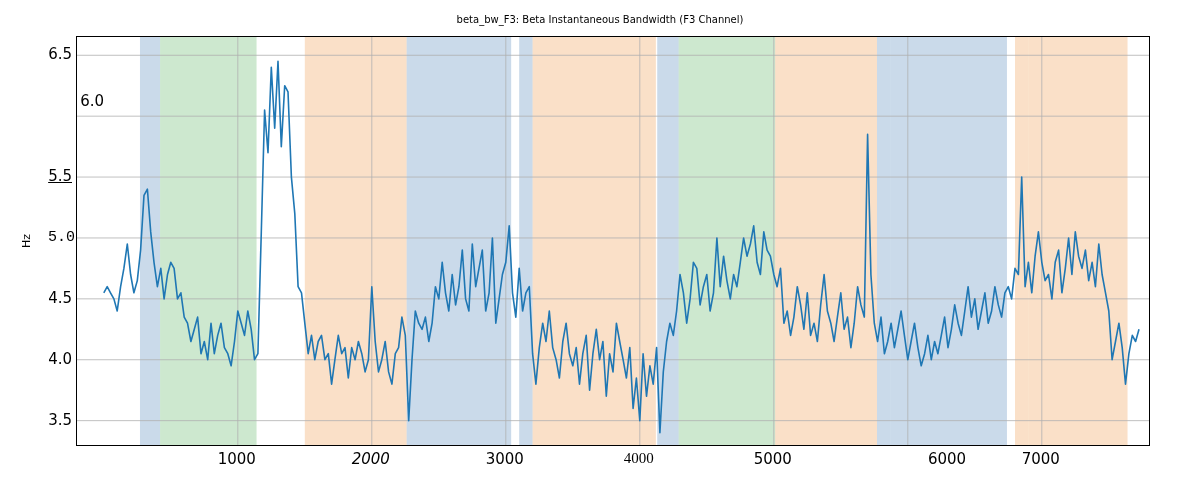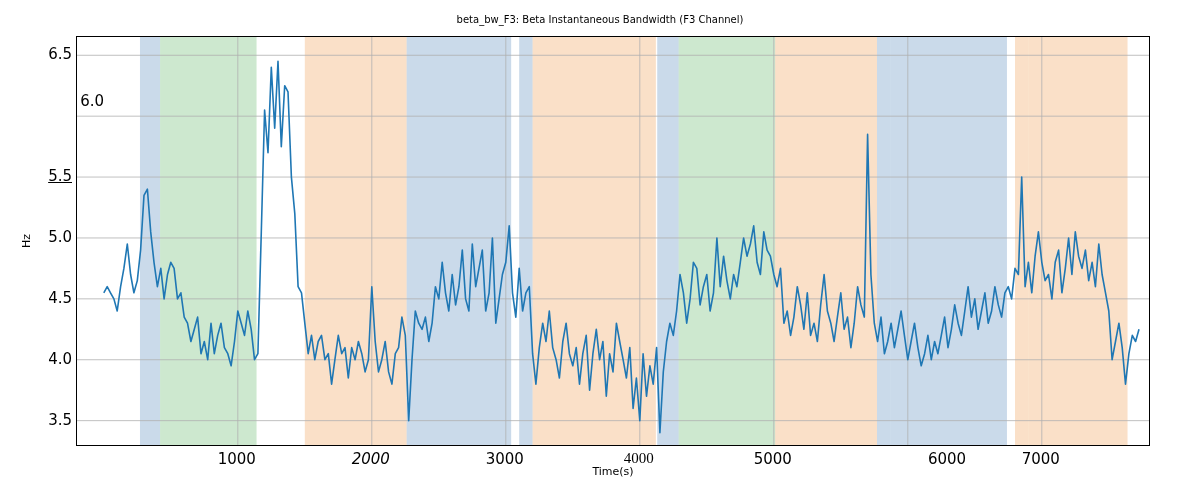--- a/index.html
+++ b/index.html
@@ -107,31 +107,30 @@
           <line x1="0" x2="1072" y1="261.85074626865674" y2="261.85074626865674"></line>
           <line x1="0" x2="1072" y1="200.955223880597" y2="200.955223880597"></line>
           <line x1="0" x2="1072" y1="140.05970149253733" y2="140.05970149253733"></line>
           <line x1="0" x2="1072" y1="79.16417910447768" y2="79.16417910447768"></line>
           <line x1="0" x2="1072" y1="18.26865671641798" y2="18.26865671641798"></line>
         </g>
         <path d="M26.8 255.8 L30.2 249.7 L33.5 255.8 L36.9 261.9 L40.2 274.0 L43.6 249.7 L46.9 231.4 L50.3 207.0 L53.6 237.5 L56.9 255.8 L60.3 243.6 L63.6 213.1 L67.0 158.3 L70.4 152.2 L73.7 194.9 L77.0 225.3 L80.4 249.7 L83.8 231.4 L87.1 261.9 L90.5 237.5 L93.8 225.3 L97.1 231.4 L100.5 261.9 L103.9 255.8 L107.2 280.1 L110.5 286.2 L113.9 304.5 L117.3 292.3 L120.6 280.1 L124.0 316.7 L127.3 304.5 L130.7 322.7 L134.0 286.2 L137.3 316.7 L140.7 298.4 L144.0 286.2 L147.4 310.6 L150.8 316.7 L154.1 328.8 L157.5 304.5 L160.8 274.0 L164.2 286.2 L167.5 298.4 L170.8 274.0 L174.2 292.3 L177.5 322.7 L180.9 316.7 L184.3 194.9 L187.6 73.1 L191.0 115.7 L194.3 30.4 L197.7 91.3 L201.0 24.4 L204.3 109.6 L207.7 48.7 L211.0 54.8 L214.4 140.1 L217.8 176.6 L221.1 249.7 L224.5 255.8 L227.8 286.2 L231.2 316.7 L234.5 298.4 L237.8 322.7 L241.2 304.5 L244.5 298.4 L247.9 322.7 L251.3 316.7 L254.6 347.1 L257.9 322.7 L261.3 298.4 L264.7 316.7 L268.0 310.6 L271.3 341.0 L274.7 310.6 L278.1 322.7 L281.4 304.5 L284.8 316.7 L288.1 334.9 L291.4 322.7 L294.8 249.7 L298.2 304.5 L301.5 334.9 L304.8 322.7 L308.2 304.5 L311.6 334.9 L314.9 347.1 L318.3 316.7 L321.6 310.6 L324.9 280.1 L328.3 298.4 L331.7 383.6 L335.0 322.7 L338.3 274.0 L341.7 286.2 L345.1 292.3 L348.4 280.1 L351.8 304.5 L355.1 286.2 L358.4 249.7 L361.8 261.9 L365.2 225.3 L368.5 255.8 L371.8 274.0 L375.2 237.5 L378.6 267.9 L381.9 249.7 L385.3 213.1 L388.6 261.9 L391.9 274.0 L395.3 207.0 L398.7 249.7 L402.0 231.4 L405.3 213.1 L408.7 274.0 L412.1 255.8 L415.4 201.0 L418.8 286.2 L422.1 261.9 L425.4 237.5 L428.8 225.3 L432.2 188.8 L435.5 255.8 L438.8 280.1 L442.2 231.4 L445.6 274.0 L448.9 255.8 L452.3 249.7 L455.6 316.7 L458.9 347.1 L462.3 310.6 L465.7 286.2 L469.0 304.5 L472.3 274.0 L475.7 310.6 L479.1 322.7 L482.4 341.0 L485.8 304.5 L489.1 286.2 L492.4 316.7 L495.8 328.8 L499.2 310.6 L502.5 347.1 L505.8 316.7 L509.2 298.4 L512.6 353.2 L515.9 316.7 L519.3 292.3 L522.6 322.7 L525.9 304.5 L529.3 359.3 L532.6 316.7 L536.0 334.9 L539.4 286.2 L542.7 304.5 L546.1 322.7 L549.4 341.0 L552.8 310.6 L556.1 371.5 L559.4 341.0 L562.8 383.6 L566.1 316.7 L569.5 359.3 L572.9 328.8 L576.2 347.1 L579.6 310.6 L582.9 395.8 L586.3 334.9 L589.6 304.5 L592.9 286.2 L596.3 298.4 L599.6 274.0 L603.0 237.5 L606.4 255.8 L609.7 286.2 L613.1 261.9 L616.4 225.3 L619.8 231.4 L623.1 267.9 L626.4 249.7 L629.8 237.5 L633.1 274.0 L636.5 255.8 L639.9 201.0 L643.2 249.7 L646.6 219.2 L649.9 243.6 L653.3 261.9 L656.6 237.5 L659.9 249.7 L663.3 225.3 L666.6 201.0 L670.0 219.2 L673.4 207.0 L676.7 188.8 L680.1 225.3 L683.4 237.5 L686.8 194.9 L690.1 213.1 L693.4 219.2 L696.8 237.5 L700.1 249.7 L703.5 231.4 L706.9 286.2 L710.2 274.0 L713.6 298.4 L716.9 280.1 L720.3 249.7 L723.6 267.9 L726.9 292.3 L730.3 255.8 L733.6 298.4 L737.0 286.2 L740.4 304.5 L743.7 267.9 L747.1 237.5 L750.4 274.0 L753.8 286.2 L757.1 304.5 L760.4 280.1 L763.8 255.8 L767.1 292.3 L770.5 280.1 L773.9 310.6 L777.2 286.2 L780.6 249.7 L783.9 267.9 L787.3 280.1 L790.6 97.4 L793.9 237.5 L797.3 286.2 L800.6 304.5 L804.0 280.1 L807.4 316.7 L810.7 304.5 L814.1 286.2 L817.4 310.6 L820.8 292.3 L824.1 274.0 L827.4 298.4 L830.8 322.7 L834.1 304.5 L837.5 286.2 L840.9 310.6 L844.2 328.8 L847.6 316.7 L850.9 298.4 L854.3 322.7 L857.6 304.5 L860.9 316.7 L864.3 298.4 L867.6 280.1 L871.0 310.6 L874.4 292.3 L877.7 267.9 L881.1 286.2 L884.4 298.4 L887.8 274.0 L891.1 249.7 L894.4 280.1 L897.8 261.9 L901.1 292.3 L904.5 274.0 L907.9 255.8 L911.2 286.2 L914.6 274.0 L917.9 249.7 L921.3 267.9 L924.6 280.1 L927.9 255.8 L931.3 249.7 L934.6 261.9 L938.0 231.4 L941.4 237.5 L944.7 140.1 L948.1 249.7 L951.4 225.3 L954.8 255.8 L958.1 219.2 L961.4 194.9 L964.8 225.3 L968.1 243.6 L971.5 237.5 L974.9 261.9 L978.2 225.3 L981.6 213.1 L984.9 255.8 L988.3 231.4 L991.6 201.0 L994.9 237.5 L998.3 194.9 L1001.6 219.2 L1005.0 231.4 L1008.4 213.1 L1011.7 243.6 L1015.1 225.3 L1018.4 249.7 L1021.8 207.0 L1025.1 237.5 L1028.5 255.8 L1031.8 274.0 L1035.1 322.7 L1038.5 304.5 L1041.9 286.2 L1045.2 310.6 L1048.5 347.1 L1051.9 316.7 L1055.3 298.4 L1058.6 304.5 L1062.0 292.3" class="series"></path>
       </svg>
   </div>
 
-  <div class="xlabel">Time(s)</div>
 
   <div id="tick-layer">
       <div class="xtick" style="left: 236.8px; text-align: center;">1000</div>
       <div class="xtick" style="left: 370.8px; font-style: italic;">2000</div>
       <div class="xtick" style="left: 504.8px;">3000</div>
       <div class="xtick" style="left: 638.8px; font-family: Liberation Serif, serif;">4000</div>
       <div class="xtick" style="left: 772.8px;">5000</div>
       <div class="xtick" style="left: 947px;">6000</div>
       <div class="xtick" style="left: 1040.8px;">7000</div>
       <div class="ytick" style="top: 419.642px;">3.5</div>
       <div class="ytick" style="top: 358.746px;">4.0</div>
       <div class="ytick" style="top: 297.851px;">4.5</div>
-      <div class="ytick" style="top: 236.955px;">5.0</div>
+      <div class="ytick" style="top: 236.955px; font-family: Liberation Mono, monospace;">5.0</div>
       <div class="ytick" style="top: 176.06px; text-decoration: underline;">5.5</div>
       <div class="ytick" style="top: 101px; margin-left: 32px;">6.0</div>
       <div class="ytick" style="top: 54.2687px;">6.5</div>
     </div>
 </div>
 
 </body></html>

